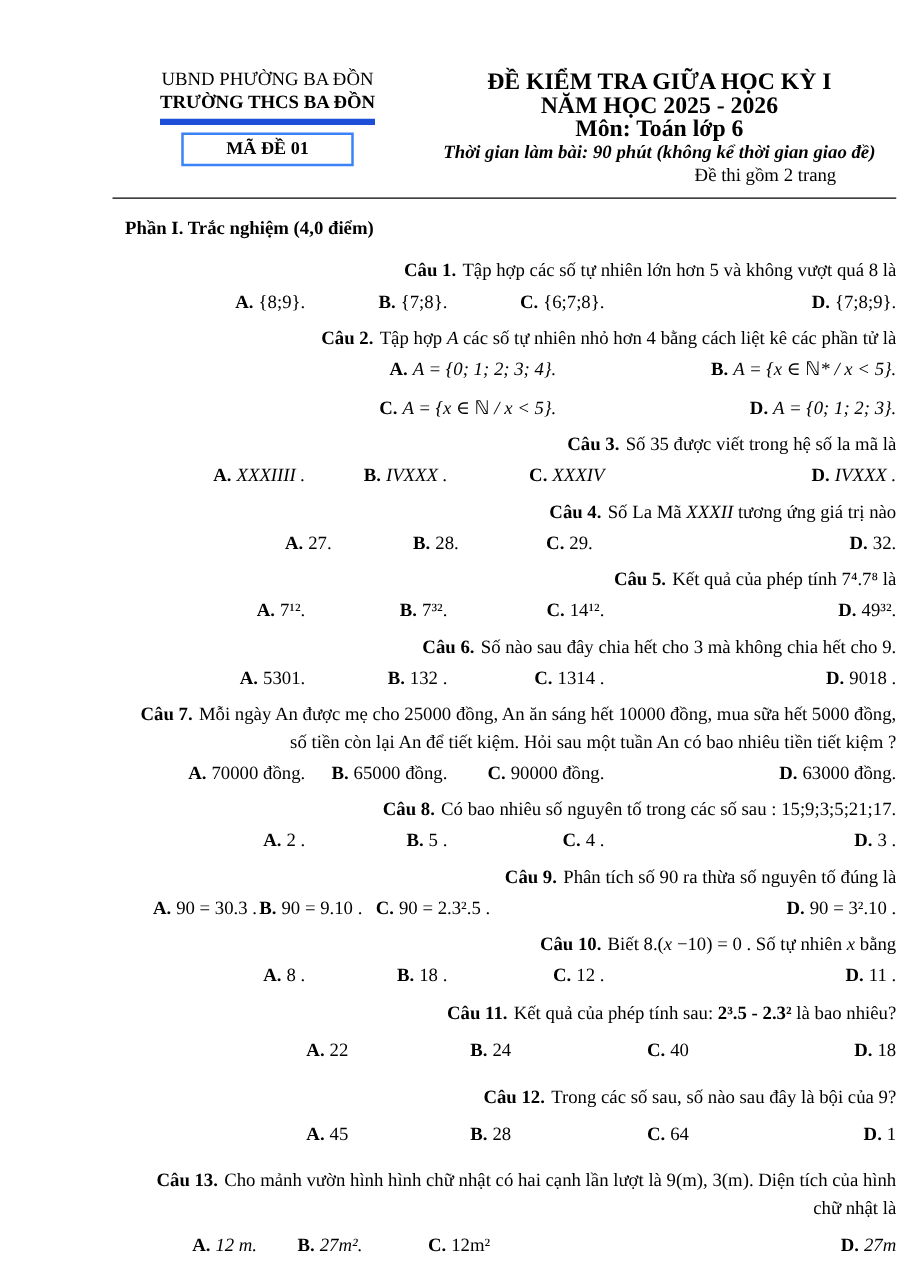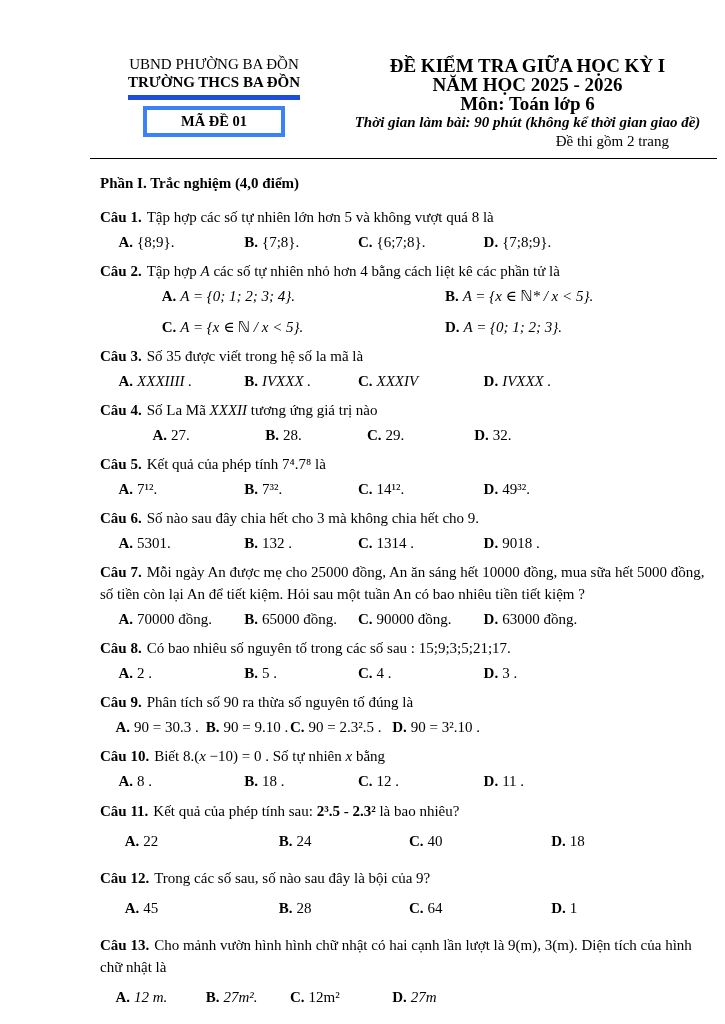--- a/index.html
+++ b/index.html
@@ -8,31 +8,31 @@
     font-family:"Liberation Serif","DejaVu Serif","DejaVu Sans",serif;
     font-size:15px;
   }
   .page{padding:56px 8px 0 90px;}
   
   .hdr{display:flex;align-items:flex-start;}
   .hdr-left{width:248px;text-align:center;flex:none;}
   .hdr-left .l1{font-size:15px;}
   .hdr-left .l2{font-weight:bold;font-size:15px;padding-bottom:4px;
     display:inline-block;border-bottom:5px solid #1d4ed8;margin-top:1px;}
-  .code-box{display:inline-block;border:4px solid #3b82f6;font-weight:bold;
+  .code-box{display:inline-block;border:2px solid #3b82f6;font-weight:bold;
     padding:3px 34px;margin-top:6px;font-size:14.5px;}
   .hdr-right{flex:1;text-align:center;line-height:19px;}
   .hdr-right .b{font-weight:bold;font-size:19px;}
   .hdr-right .bi{font-weight:bold;font-style:italic;font-size:15px;}
   .hdr-right .pages{text-align:right;padding-right:48px;font-size:15px;}
   .rule{border:none;border-top:1.5px solid #000;margin:7px 0 0 0;}
   
   .content{padding:16px 0 0 10px;}
   .section-title{font-weight:bold;margin:0 0 14px 0;font-size:15px;}
-  .question{margin:0 0 7px 0;}
+  .question{margin:0 0 7px 0;text-align:right;}
   .q-stem{margin:0 0 3px 0;line-height:22px;}
   .q-num{font-weight:bold;margin-right:5px;}
   .q-options{display:grid;line-height:22px;}
   .layout-std{grid-template-columns:21% 19% 21% 39%;padding-left:3%;}
   .layout-indent{grid-template-columns:20% 18% 19% 43%;padding-left:8.5%;}
   .layout-wide{grid-template-columns:26% 22% 24% 28%;padding-left:4%;}
   .layout-compact{grid-template-columns:15% 14% 17% 54%;padding-left:2.5%;}
   .layout-grid2{grid-template-columns:51% 49%;padding-left:10%;row-gap:9px;}
   .opt-key{font-weight:bold;}
   .opt-text{margin-left:4px;}

